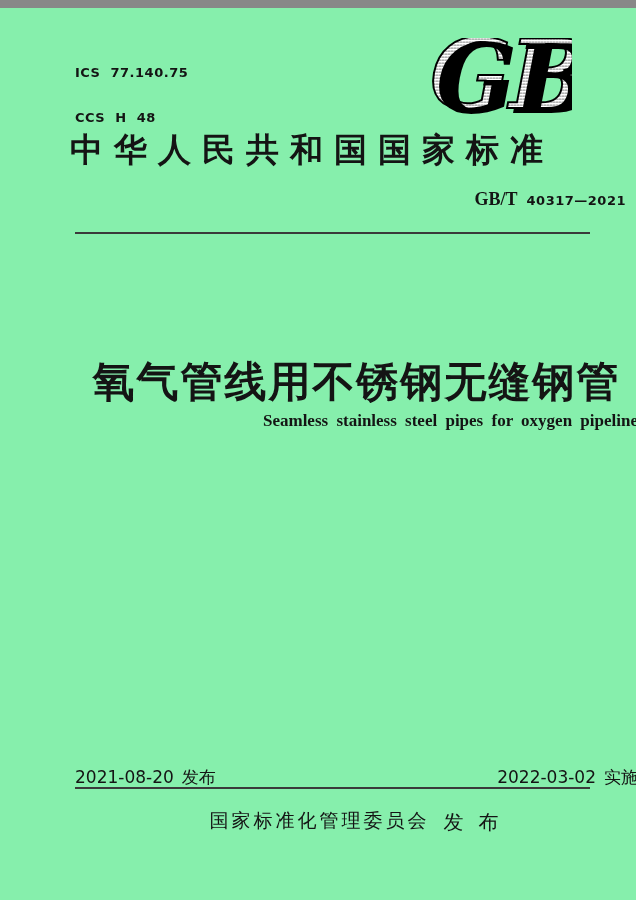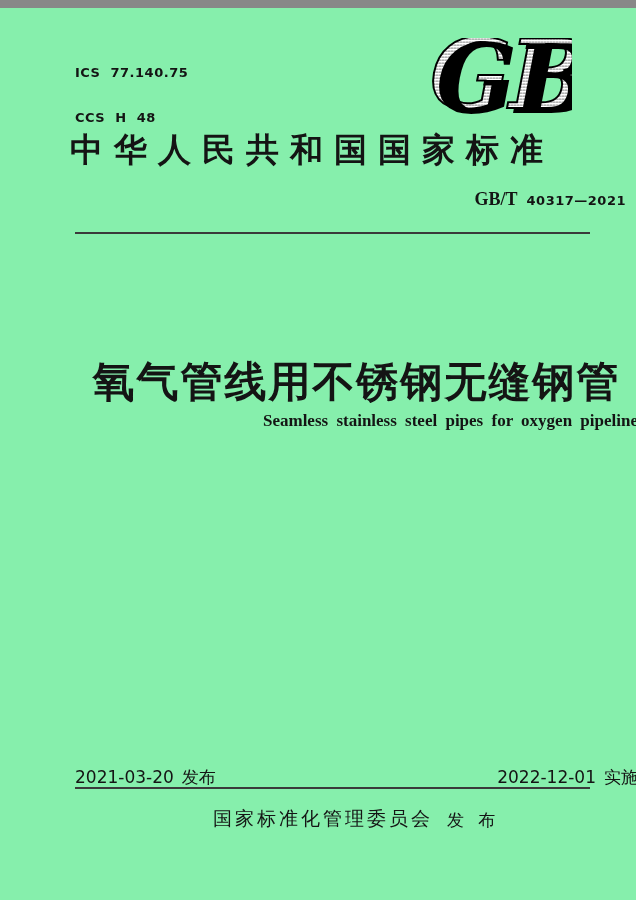--- a/index.html
+++ b/index.html
@@ -65,21 +65,21 @@
   
   .publisher{
     position:absolute;left:75px;right:46px;top:797px;
     display:flex;justify-content:center;align-items:center;
   }
   .pub-lines{
     font-size:19px;line-height:21px;letter-spacing:3px;
     text-align:center;white-space:nowrap;
   }
   .pub-label{
-    font-size:17px;letter-spacing:5px;margin-left:14px;
+    font-size:20px;letter-spacing:5px;margin-left:14px;
     white-space:nowrap;padding-top:4px;
   }
 </style>
 </head>
 <body>
 
 <div class="page">
 
   <div class="ics-block">
     <div>ICS  77.140.75</div>
@@ -107,24 +107,24 @@
   </div>
 
   <div class="rule rule-top"></div>
 
   <div class="main-title">氧气管线用不锈钢无缝钢管</div>
 
   <div class="en-title">Seamless stainless steel pipes for oxygen pipeline</div>
 
   <div class="dates-row">
     <div>
-      <span>2021-03-20</span><span class="date-label">发布</span>
+      <span>2021-08-20</span><span class="date-label">发布</span>
     </div>
     <div>
-      <span>2022-12-01</span><span class="date-label">实施</span>
+      <span>2022-03-02</span><span class="date-label">实施</span>
     </div>
   </div>
 
   <div class="rule rule-bottom"></div>
 
   <div class="publisher">
     <div class="pub-lines">
       <div>国家标准化管理委员会</div>
     </div>
     <div class="pub-label">发 布</div>

